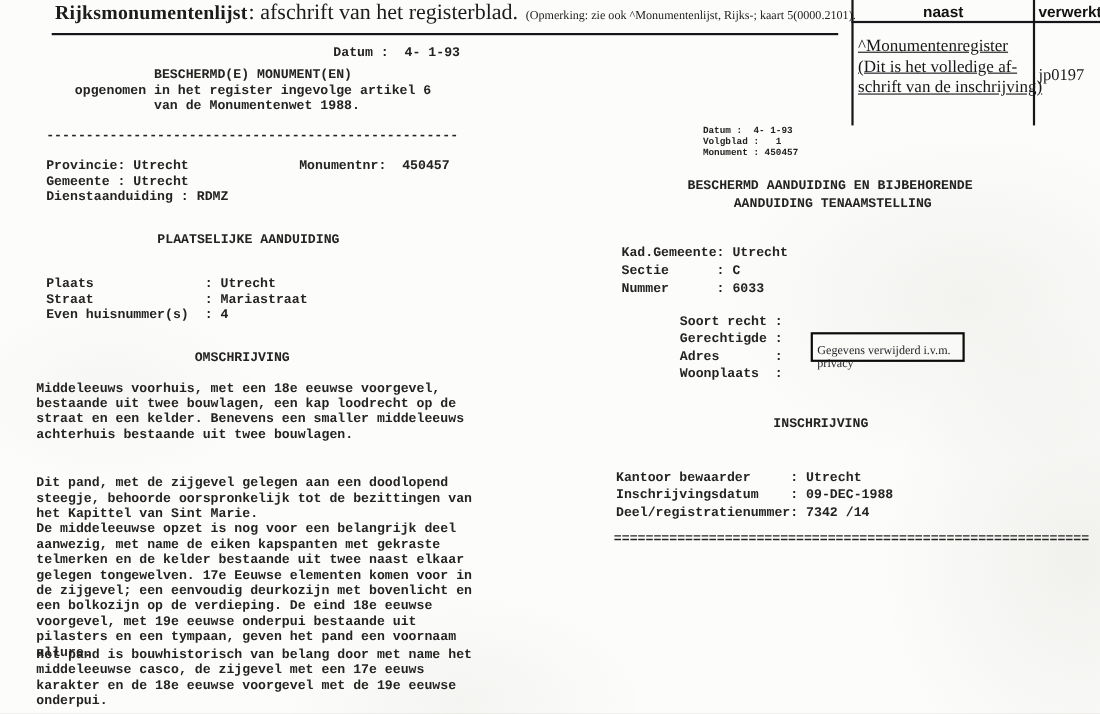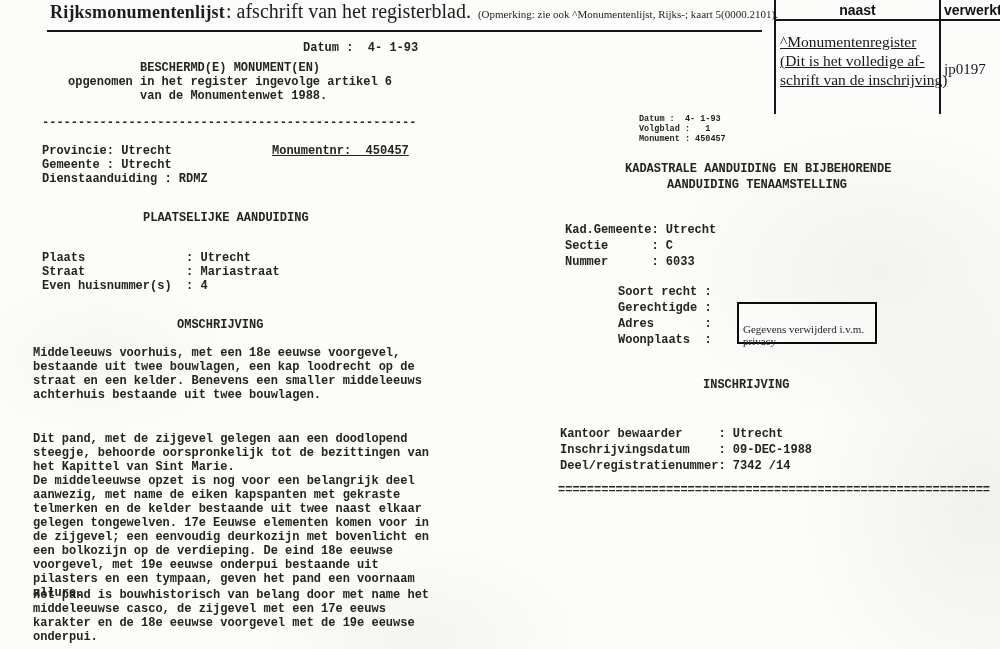--- a/index.html
+++ b/index.html
@@ -28,21 +28,21 @@
   .rule  { position:absolute; background:#15151a; }
   .hdr-row { display:flex; align-items:baseline; gap:7px; white-space:nowrap; }
   .hdr-title { font-size:18px; font-weight:700; letter-spacing:0.2px; }
   .hdr-sub   { font-size:20px; }
   .hdr-remark{ font-size:11px; }
   .tbl-head  { font-size:14px; font-weight:700; }
   .tbl-body  { font-size:15.5px; line-height:19px; white-space:pre; }
   .privacy-box {
     position:absolute; left:737px; top:302px; width:140px; height:27px;
     border:2px solid #0a0a0a; background:rgba(252,252,250,0.6);
-    padding:19px 4px; box-sizing:border-box;
+    padding:9px 4px; box-sizing:border-box;
   }
   .privacy-box .txt {
     font-family:"Liberation Serif","DejaVu Serif",serif;
     font-size:11px; line-height:12px; white-space:pre; color:#26262a;
   }
 </style>
 </head>
 <body>
 
 <div class="page">
@@ -69,21 +69,21 @@
   <div class="mono" style="left:68px; top:61px;">          BESCHERMD(E) MONUMENT(EN)
 opgenomen in het register ingevolge artikel 6
           van de Monumentenwet 1988.</div>
 
   <div class="mono" style="left:42px; top:116px;">----------------------------------------------------</div>
 
   <div class="mono" style="left:42px; top:144px;">Provincie: Utrecht
 Gemeente : Utrecht
 Dienstaanduiding : RDMZ</div>
 
-  <div class="mono" style="left:272px; top:144px;text-decoration:underline;">Monumentnr:  450457</div>
+  <div class="mono" style="left:272px; top:144px;">Monumentnr:  450457</div>
 
   <div class="mono" style="left:143px; top:211px;">PLAATSELIJKE AANDUIDING</div>
 
   <div class="mono" style="left:42px; top:251px;">Plaats              : Utrecht
 Straat              : Mariastraat
 Even huisnummer(s)  : 4</div>
 
   <div class="mono" style="left:177px; top:318px;">OMSCHRIJVING</div>
 
   <div class="mono" style="left:33px; top:346px;">Middeleeuws voorhuis, met een 18e eeuwse voorgevel,
@@ -106,21 +106,21 @@
 
   <div class="mono" style="left:33px; top:588px;">Het pand is bouwhistorisch van belang door met name het
 middeleeuwse casco, de zijgevel met een 17e eeuws
 karakter en de 18e eeuwse voorgevel met de 19e eeuwse
 onderpui.</div>
 
   <div class="mono mono-sm" style="left:639px; top:114px;">Datum :  4- 1-93
 Volgblad :   1
 Monument : 450457</div>
 
-  <div class="mono mono-r" style="left:625px; top:161px;">KADASTRALE AANDUIDING EN BIJBEHORENDE</div>
+  <div class="mono mono-r" style="left:625px; top:161px;">BESCHERMD AANDUIDING EN BIJBEHORENDE</div>
   <div class="mono mono-r" style="left:667px; top:177px;">AANDUIDING TENAAMSTELLING</div>
 
   <div class="mono mono-r" style="left:565px; top:222px;">Kad.Gemeente: Utrecht
 Sectie      : C
 Nummer      : 6033</div>
 
   <div class="mono mono-r" style="left:618px; top:284px;">Soort recht :
 Gerechtigde :
 Adres       :
 Woonplaats  :</div>

